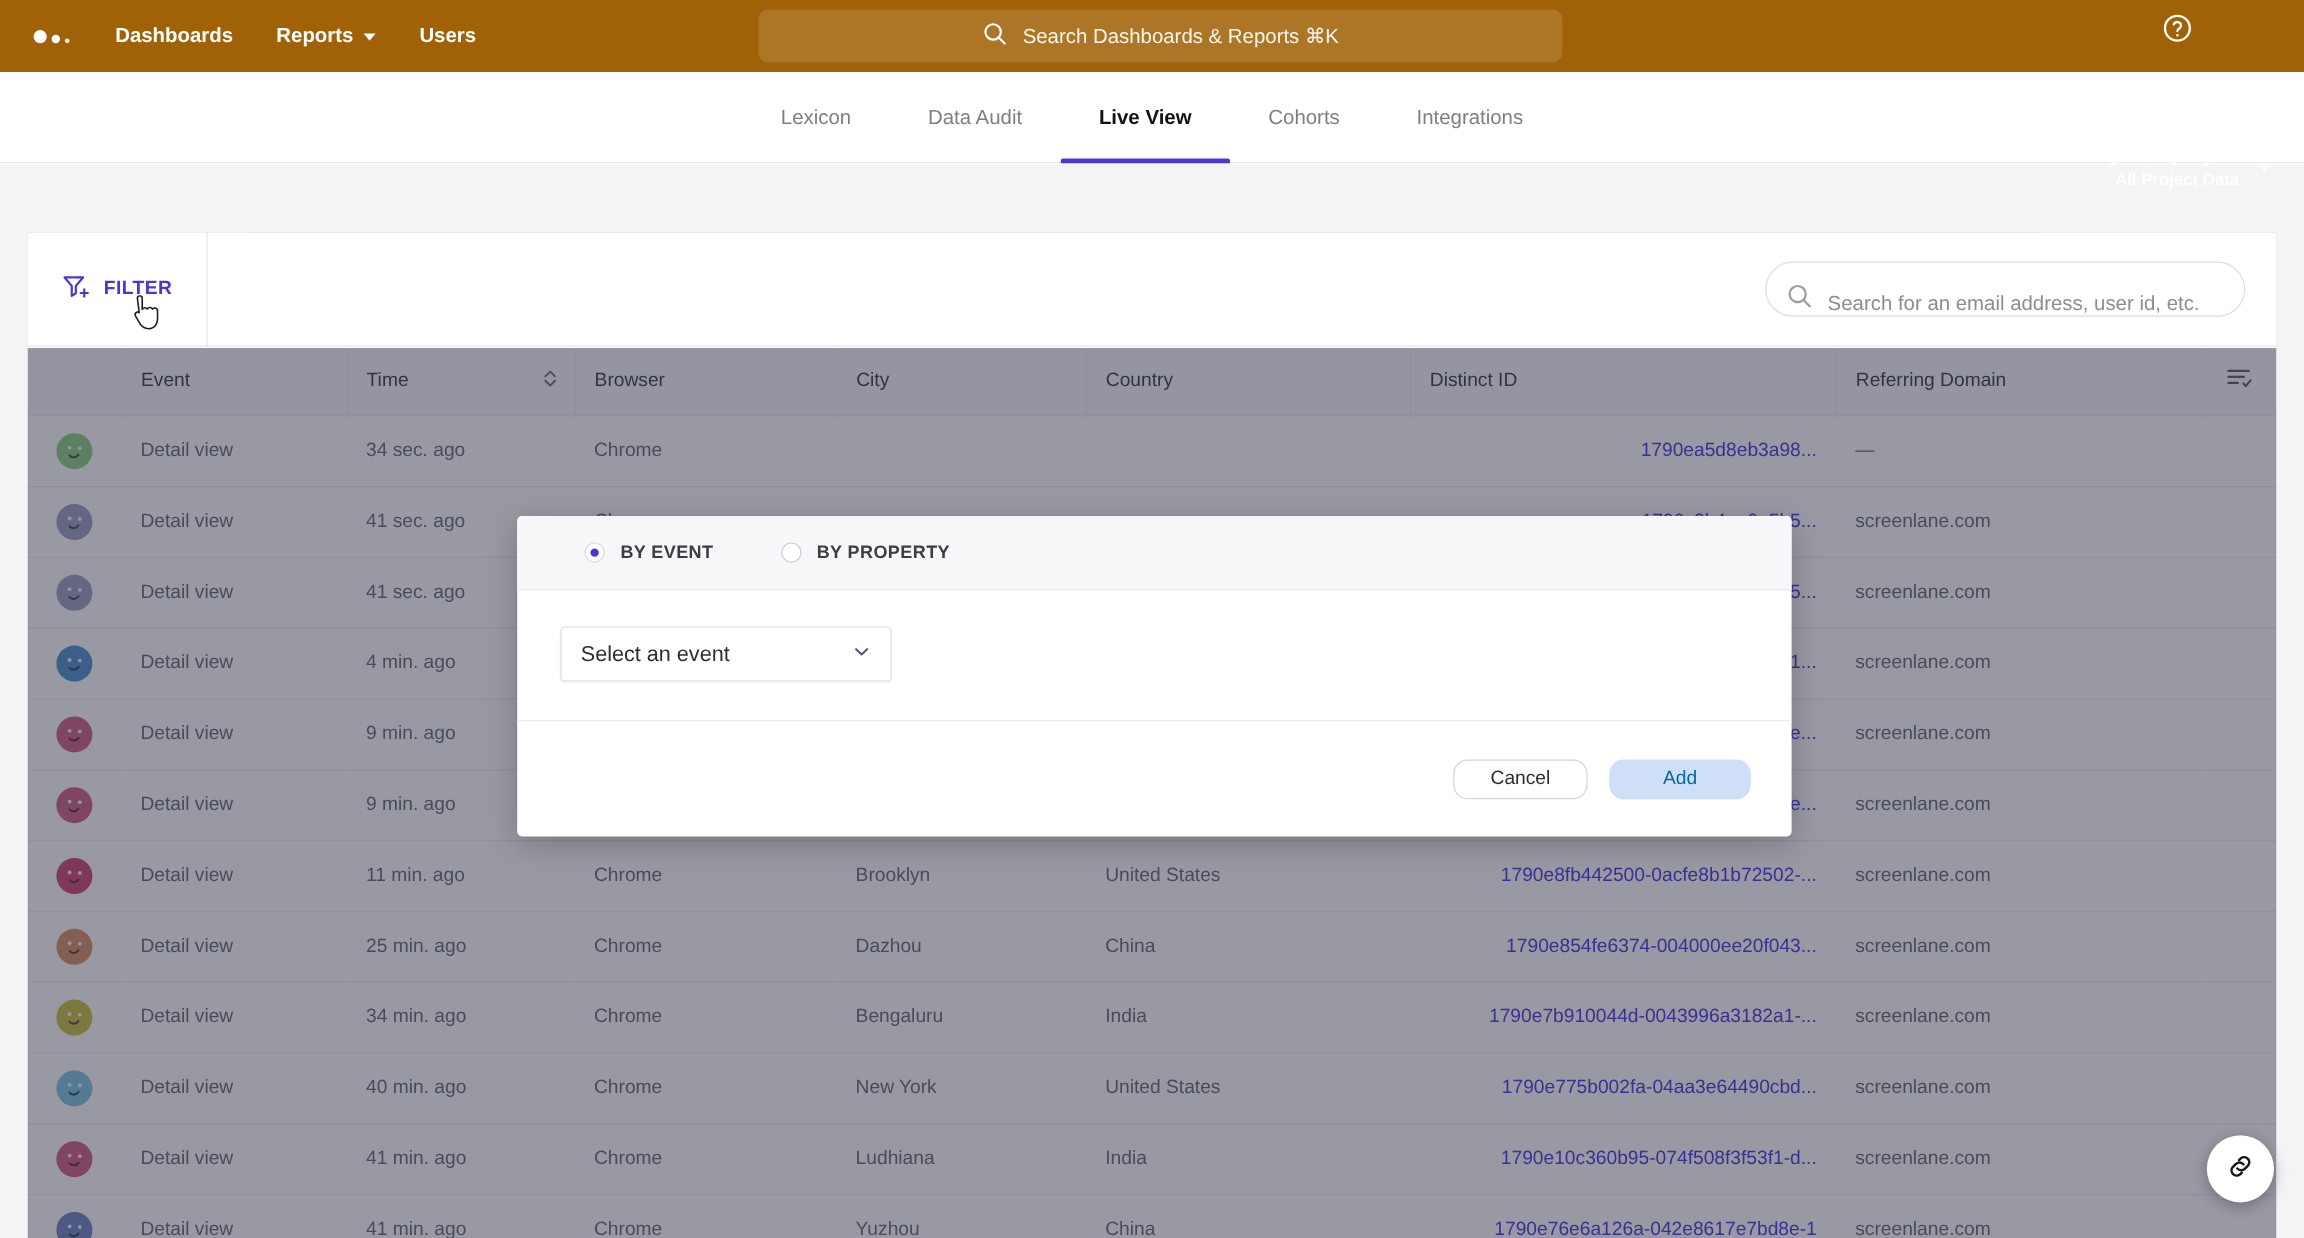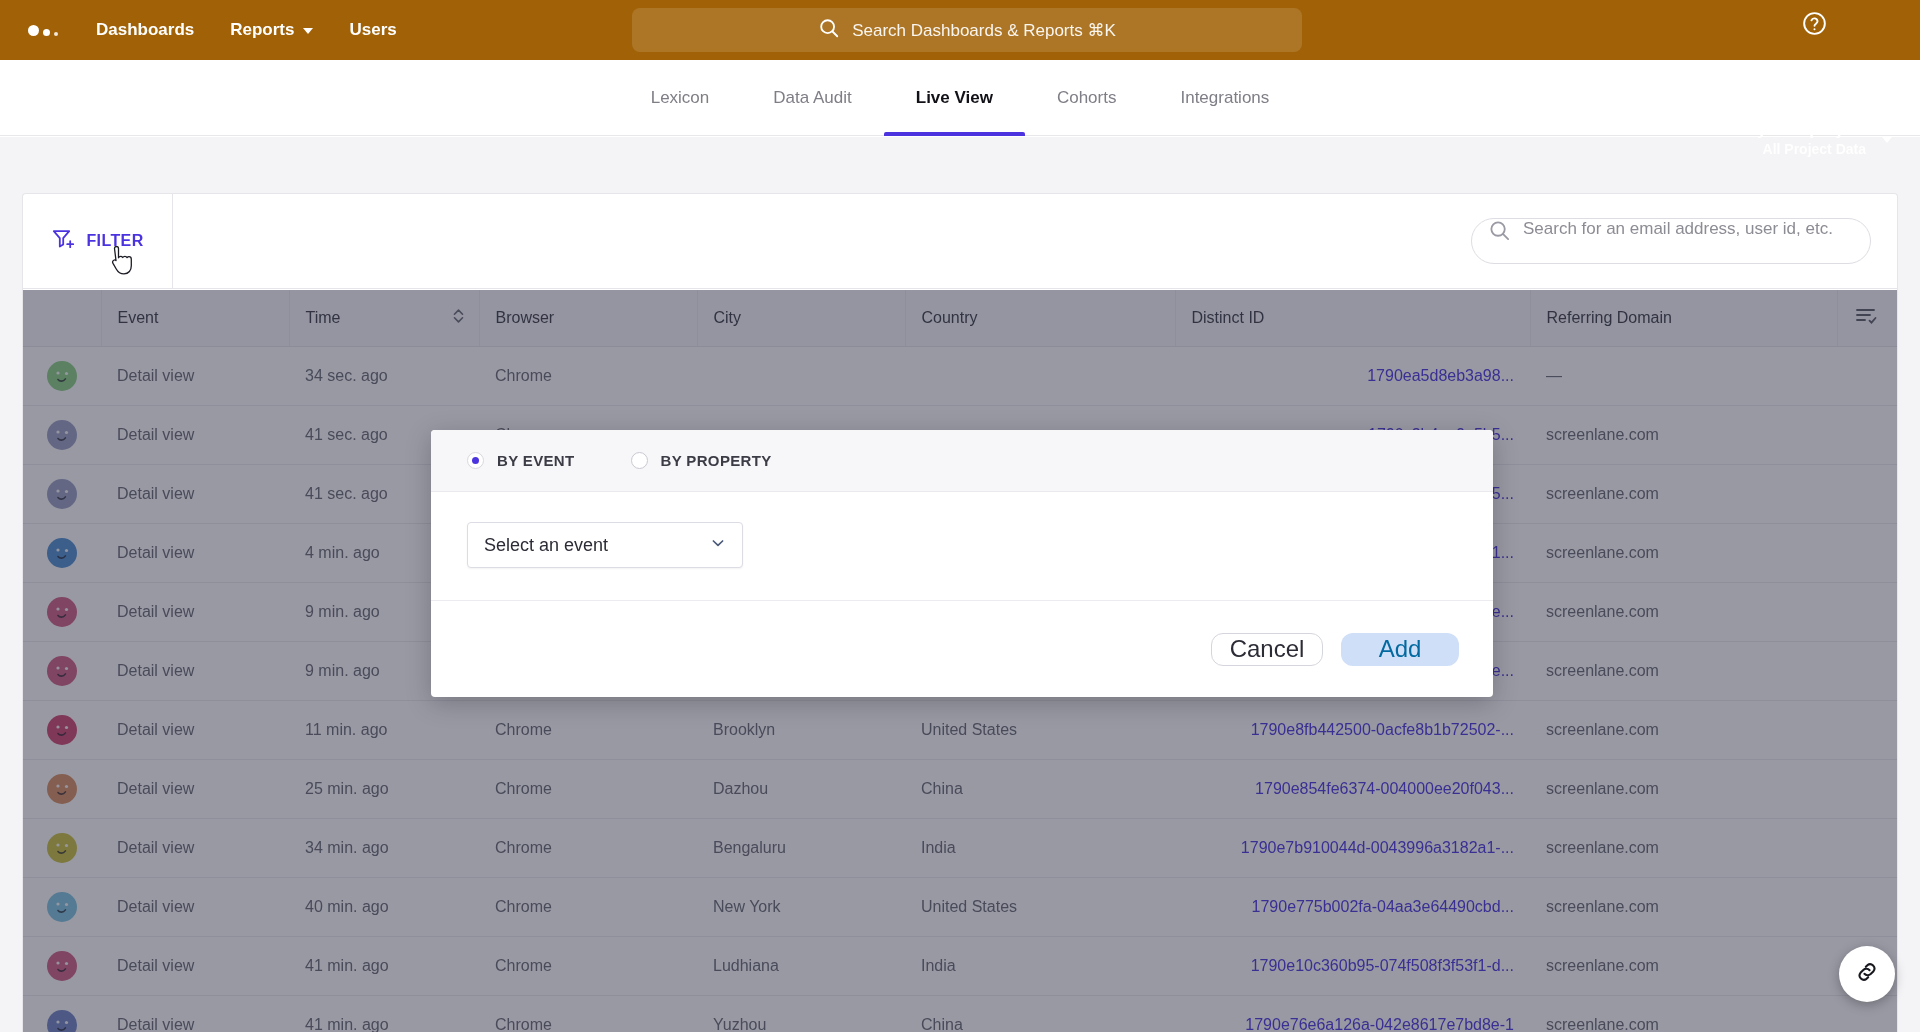--- a/index.html
+++ b/index.html
@@ -154,21 +154,21 @@
 
   .user-search {
     position: absolute;
     right: 26px;
     top: 24px;
     width: 400px;
     height: 46px;
     border: 1px solid #dddde3;
     border-radius: 24px;
     display: flex;
-    align-items: flex-start;
+    align-items: flex-end;
     padding: 0 16px;
     gap: 12px;
     cursor: text;
     overflow: hidden;
   }
   .user-search input {
     border: none; outline: none; font-size: 17px; color: #86868e;
     font-family: "Liberation Sans", sans-serif; width: 100%; background: transparent;
   }
   .user-search input::placeholder { color: #8c8c94; }
@@ -235,21 +235,21 @@
     box-shadow: 0 6px 26px rgba(0,0,0,0.22);
     z-index: 40;
     overflow: hidden;
   }
   .modal-head {
     height: 62px;
     background: #f7f7f9;
     border-bottom: 1px solid #e9e9ee;
     display: flex;
     align-items: center;
-    padding-left: 36px;
+    padding-left: 56px;
     gap: 56px;
   }
   .radio-opt { display: flex; align-items: center; gap: 13px; cursor: pointer; }
   .radio {
     width: 17px; height: 17px; border-radius: 50%;
     border: 1.5px solid #c9c9d2; background: #fff;
     display: flex; align-items: center; justify-content: center;
   }
   .radio.on { border-color: #d8d8e0; }
   .radio.on::after {
@@ -269,21 +269,21 @@
     cursor: pointer;
     background: #fff;
   }
   .select-box span { font-size: 18px; color: #2c2c36; }
   .modal-foot {
     height: 96px;
     display: flex; align-items: center; justify-content: flex-end;
     gap: 18px; padding-right: 34px;
   }
   .btn {
-    height: 33px; border-radius: 12px; font-size: 24px;
+    height: 33px; border-radius: 12px; font-size: 16px;
     display: flex; align-items: center; justify-content: center;
     cursor: pointer; font-family: "Liberation Sans", sans-serif;
   }
   .btn-cancel { width: 112px; background: #fff; border: 1px solid #d5d5dd; color: #2c2c36; }
   .btn-add { width: 118px; background: #cfdff7; border: none; color: #0369a1; }
 
   
   .fab {
     position: absolute;
     right: 25px; bottom: 30px;

